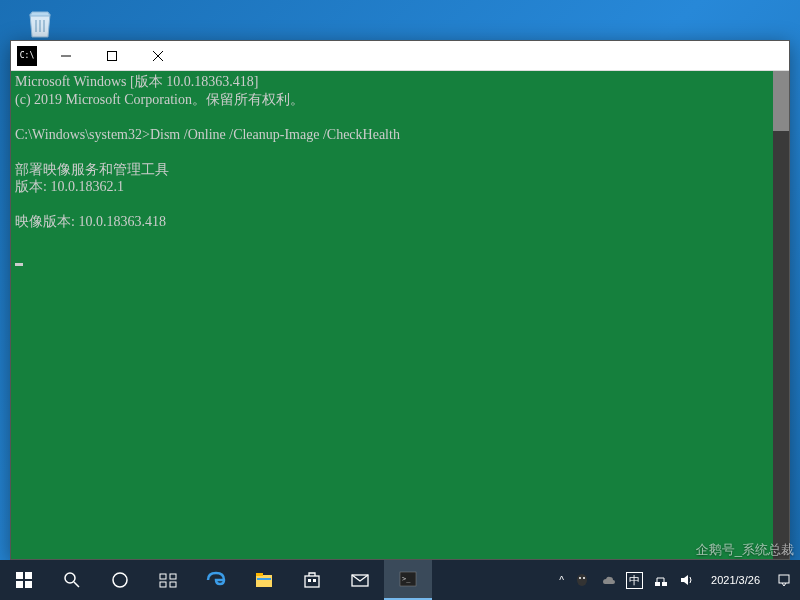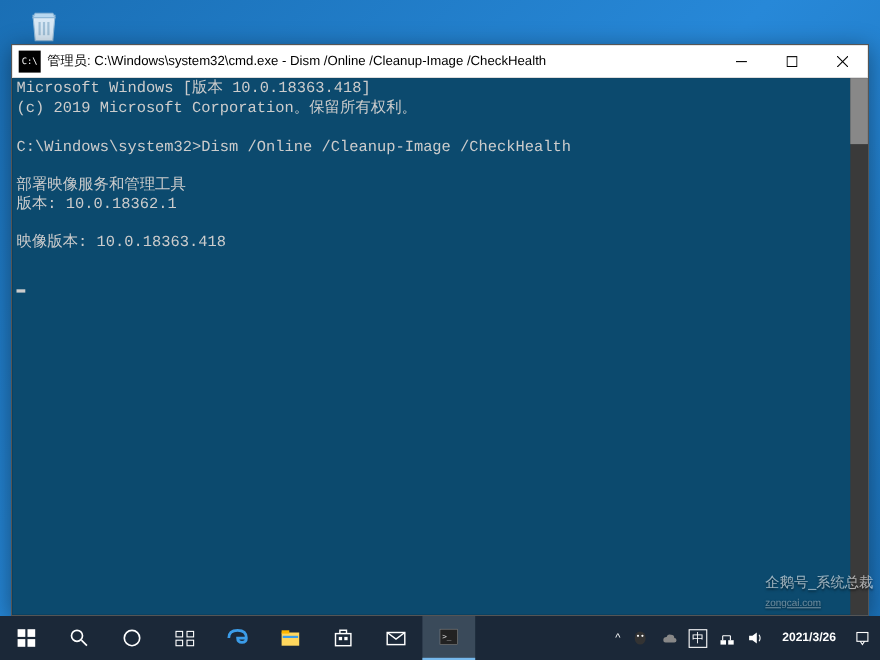--- a/index.html
+++ b/index.html
@@ -39,22 +39,22 @@
       flex: 1; font-size: 12px; color: #000;
       white-space: nowrap; overflow: hidden;
     }
     .titlebar-controls { display: flex; }
     .titlebar-btn {
       width: 46px; height: 30px;
       display: flex; align-items: center; justify-content: center;
       font-size: 12px; color: #000;
     }
     .cmd-body {
-      flex: 1; background: #0c4a6e; color: #ccc;
-      font-family: Liberation Mono, monospace;
+      flex: 1; background: #15803d; color: #ccc;
+      font-family: Liberation Serif, serif;
       font-size: 14px; padding: 2px 4px;
       white-space: pre; overflow: hidden; position: relative;
       line-height: 1.25;
     }
     .cmd-scrollbar {
       position: absolute; right: 0; top: 0;
       width: 16px; height: 100%;
       background: #3a3a3a;
     }
     .cmd-scroll-thumb {
@@ -82,23 +82,23 @@
       border-bottom: 2px solid #76b9ed;
     }
     .taskbar-item svg { width: 20px; height: 20px; }
     .taskbar-spacer { flex: 1; }
     .systray {
       display: flex; align-items: center;
       padding: 0 8px; color: #fff; font-size: 12px;
       gap: 10px;
     }
     .systray-icon { width: 16px; height: 16px; }
-    .clock { text-align: left; font-size: 11px; line-height: 1.1; padding: 0 6px; font-weight: bold; }
+    .clock { text-align: left; font-size: 11px; line-height: 1.1; padding: 0 6px; }
     .watermark {
-      position: absolute; right: 6px; bottom: 46px;
+      position: absolute; right: 6px; bottom: 26px;
       color: rgba(255,255,255,0.6); font-size: 13px;
       font-family: "Microsoft YaHei", sans-serif;
       text-shadow: 0 1px 2px rgba(0,0,0,0.5);
     }
     .watermark-sub { font-size: 9px; color: rgba(255,255,255,0.4); text-decoration: underline; }
   </style>
 </head>
 <body>
 
 <div class="recycle-bin">
@@ -107,21 +107,20 @@
     <path d="M12 10 L28 10 L30 14 L10 14 Z" fill="#b8d8f0" stroke="#8fb8d8" stroke-width="1"></path>
     <rect x="15" y="18" width="2" height="12" fill="#a0c0d8"></rect>
     <rect x="19" y="18" width="2" height="12" fill="#a0c0d8"></rect>
     <rect x="23" y="18" width="2" height="12" fill="#a0c0d8"></rect>
   </svg>
 </div>
 
 <div class="cmd-window">
   <div class="titlebar">
     <div class="titlebar-icon">C:\</div>
-    <div class="titlebar-text">管理员: C:\Windows\system32\cmd.exe - Dism  /Online /Cleanup-Image /CheckHealth</div>
     <div class="titlebar-controls">
       <div class="titlebar-btn">
         <svg width="10" height="10" viewBox="0 0 10 10">
             <line x1="0" y1="5" x2="10" y2="5" stroke="#000" stroke-width="1"></line>
           </svg>
       </div>
       <div class="titlebar-btn">
         <svg width="10" height="10" viewBox="0 0 10 10">
             <rect x="0.5" y="0.5" width="9" height="9" fill="none" stroke="#000" stroke-width="1"></rect>
           </svg>

